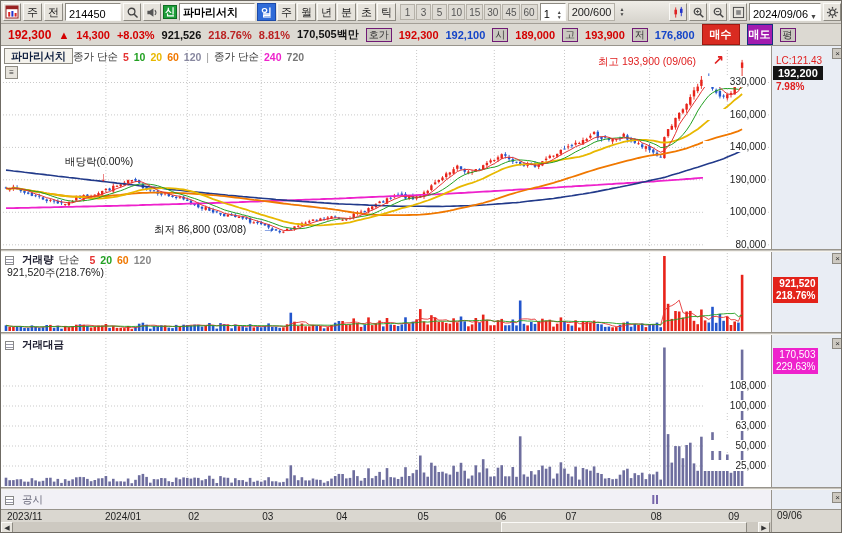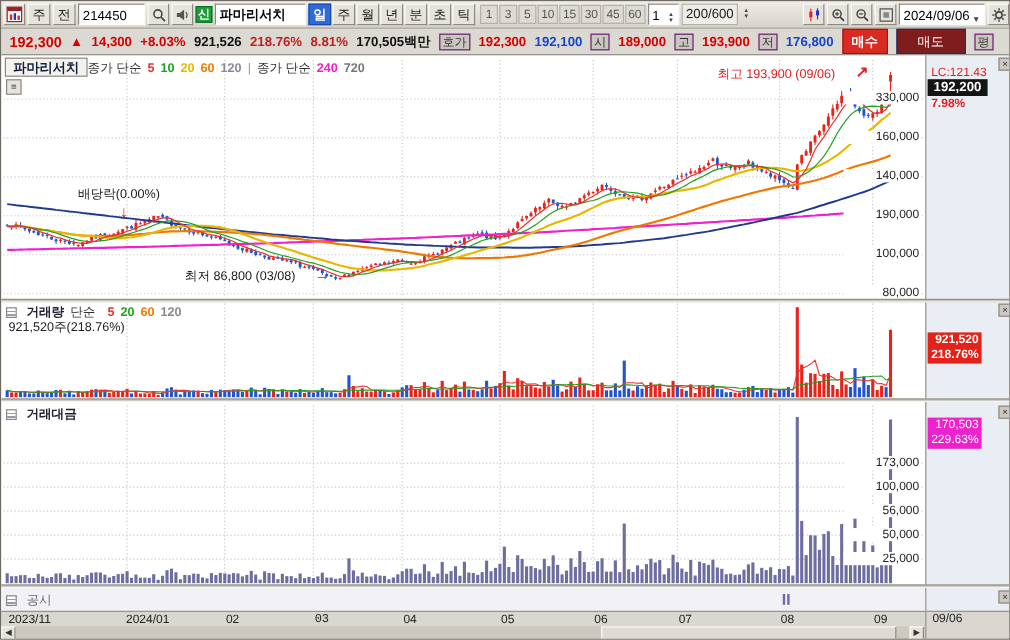--- a/index.html
+++ b/index.html
@@ -13,21 +13,21 @@
 .icon-btn{width:18px;height:18px;display:flex;align-items:center;justify-content:center;background:#e6e3dc;border:1px solid;border-color:#fbfaf7 #8d8a82 #8d8a82 #fbfaf7}
 .sunken{background:#fff;border:1px solid;border-color:#8d8a82 #fbfaf7 #fbfaf7 #8d8a82;height:18px;display:flex;align-items:flex-end;padding:0 3px;white-space:nowrap}
 .spin{display:flex;flex-direction:column;font-size:5px;line-height:5px;color:#444;margin-left:2px}
 .credit-badge{background:#1f9e3a;color:#fff;font-size:10px;font-weight:bold;width:14px;height:14px;display:flex;align-items:center;justify-content:center;border:1px solid #0e6e22}
 .range-box{height:18px;display:flex;align-items:center;padding:0 3px;background:#efede7;border:1px solid #b5b1a8;color:#222}
 
 .infobar{position:absolute;left:0;top:23px;width:842px;height:22px;display:flex;align-items:center;gap:7px;padding:0 7px;background:#dcd9d2;border-bottom:1px solid #98948c;font-weight:bold;z-index:6;white-space:nowrap}
 .red{color:#d40000}.blue{color:#1545c8}.dark{color:#111}.dred{color:#b22}
 .chip{font-weight:normal;font-size:10px;background:#cac7c0;border:1px solid #701a75;padding:0 2px;height:14px;display:flex;align-items:center;color:#333}
 .buy-btn{background:#d92b21;color:#fff;padding:2px 7px;font-weight:bold;border:1px solid #a01810}
-.sell-btn{background:#7f1d1d;color:#fff;padding:2px 17px;font-weight:normal;border:1px solid #16307e}
+.sell-btn{background:#a21caf;color:#fff;padding:2px 1px;font-weight:bold;border:1px solid #16307e}
 
 .panels-bg{position:absolute;left:0;top:45px;width:770px;height:463px;background:#fff;z-index:1}
 .disc-bg{position:absolute;left:0;top:489px;width:770px;height:19px;background:#f2f1f6;z-index:1}
 #charts-svg{position:absolute;left:0;top:45px;z-index:2;pointer-events:none}
 .grid{stroke:#c9c9c9;stroke-dasharray:1 2;stroke-width:1}
 .overlay{position:absolute;z-index:3;white-space:nowrap}
 .chart-tab{position:absolute;left:3px;top:47px;height:16px;padding:0 6px;background:#f4f2ec;border:1px solid #8d8a82;display:flex;align-items:center;font-weight:bold;color:#102040;z-index:3}
 .legend{display:flex;gap:5px;font-size:10.5px;color:#333;align-items:center}
 .axis-label{position:absolute;width:64px;text-align:right;font-size:10px;color:#222;background:#fff;padding:0 1px;z-index:3}
 .splitter{position:absolute;left:0;width:842px;height:3px;background:#c5c2bb;border-top:1px solid #98948c;border-bottom:1px solid #f5f3ee;z-index:5}
@@ -1083,23 +1083,23 @@
         <span style="color: rgb(136, 136, 136); font-weight: bold;">120</span>
       </span>
   </div>
   <div class="overlay" style="left:6px;top:265px;font-size:10.5px;color:#222">921,520주(218.76%)</div>
 
   <div class="overlay legend" style="left:4px;top:337px">
     <span class="mini-icon"></span>
     <span style="font-weight:bold;color:#223">거래대금</span>
   </div>
   <div id="value-axis">
-      <div class="axis-label" style="left: 702px; top: 379px;">173,000</div>
+      <div class="axis-label" style="left: 702px; top: 379px;">108,000</div>
       <div class="axis-label" style="left: 702px; top: 399px;">100,000</div>
-      <div class="axis-label" style="left: 702px; top: 419px;">56,000</div>
+      <div class="axis-label" style="left: 702px; top: 419px;">63,000</div>
       <div class="axis-label" style="left: 702px; top: 439px;">50,000</div>
       <div class="axis-label" style="left: 702px; top: 459px;">25,000</div>
     </div>
 
   <div class="overlay legend" style="left:4px;top:492px">
     <span class="mini-icon"></span>
     <span style="color:#667">공시</span>
   </div>
 
   <div class="splitter" style="top:248px"></div>
@@ -1121,21 +1121,21 @@
     <div class="panel-close" style="top:2px">×</div>
     <div class="panel-close" style="top:207px">×</div>
     <div class="panel-close" style="top:292px">×</div>
     <div class="panel-close" style="top:446px">×</div>
   </div>
 
   <div class="dates-row" id="dates-row">
       <div class="date-label" style="left: 6px;">2023/11</div>
       <div class="date-label" style="left: 104px;">2024/01</div>
       <div class="date-label" style="left: 187.251px;">02</div>
-      <div class="date-label" style="left: 261.231px; font-family: Liberation Mono, monospace;">03</div>
+      <div class="date-label" style="left: 261.231px;">03</div>
       <div class="date-label" style="left: 335.211px;">04</div>
       <div class="date-label" style="left: 416.589px;">05</div>
       <div class="date-label" style="left: 494.268px;">06</div>
       <div class="date-label" style="left: 564.549px;">07</div>
       <div class="date-label" style="left: 649.626px;">08</div>
       <div class="date-label" style="left: 727.305px;">09</div>
     </div>
   <div class="dates-right">09/06</div>
   <div class="hscroll">
     <div class="hs-arrow" style="left:0">◀</div>

